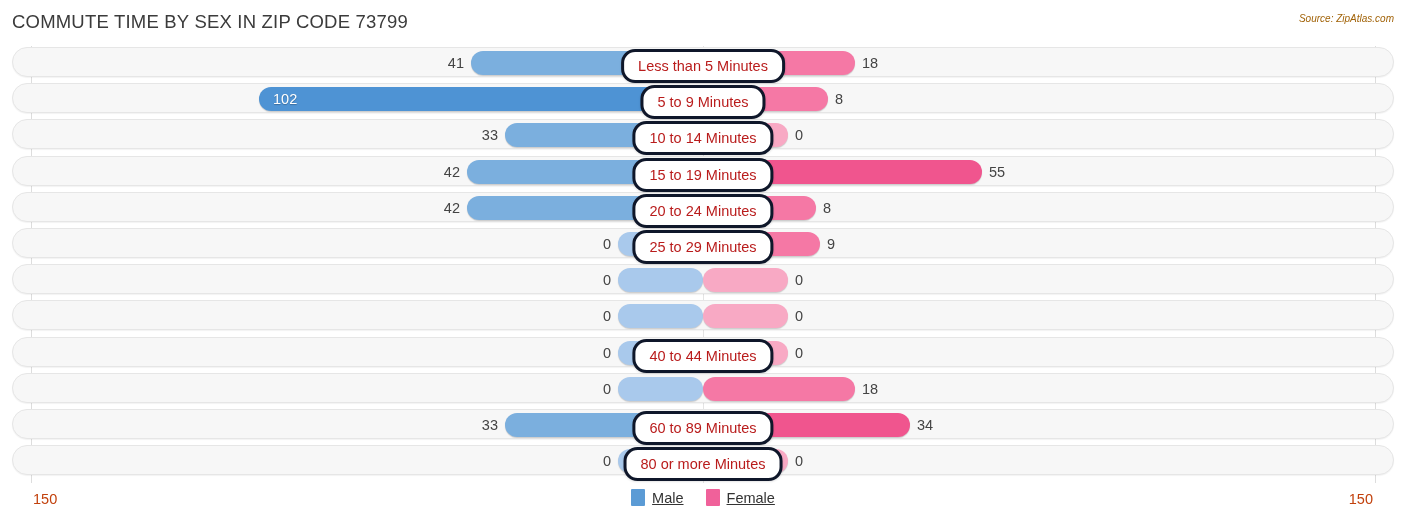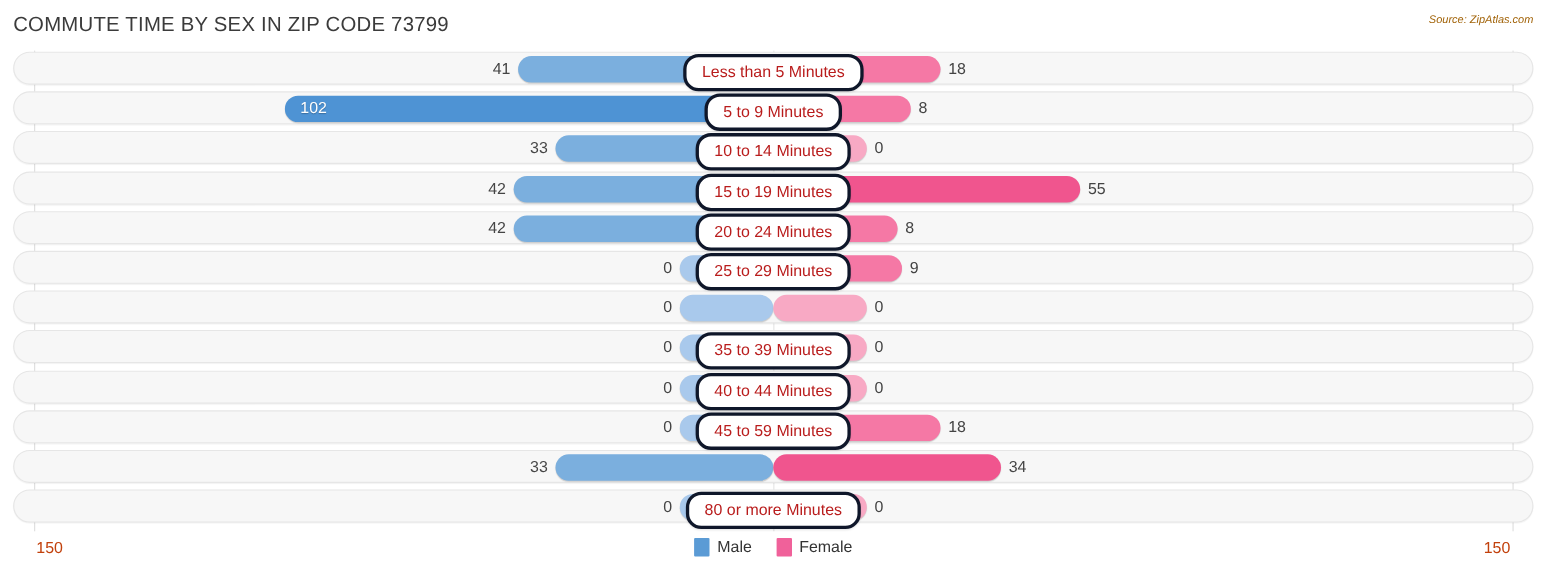--- a/index.html
+++ b/index.html
@@ -144,20 +144,21 @@
   .axis-tick.right { right: 33px; }
 
   .legend {
     position: absolute;
     left: 0; right: 0;
     top: 6px;
     display: flex;
     align-items: flex-end;
     justify-content: center;
     gap: 22px;
+    text-decoration: underline;
   }
   .legend-item {
     display: flex;
     align-items: center;
     gap: 7px;
     font-size: 14.5px;
     color: #333333;
     white-space: nowrap;
   }
   .swatch {
@@ -226,41 +227,40 @@
         <div class="bar male" style="width: 85px; background: rgb(169, 201, 236);"></div>
         <div class="bar female" style="width: 85px; background: rgb(248, 169, 196);"></div>
         <div class="val left" style="right: calc(50% + 92px);">0</div>
         <div class="val right" style="left: calc(50% + 92px);">0</div>
       </div>
       <div class="row" style="top: 254.4px;">
         <div class="bar male" style="width: 85px; background: rgb(169, 201, 236);"></div>
         <div class="bar female" style="width: 85px; background: rgb(248, 169, 196);"></div>
         <div class="val left" style="right: calc(50% + 92px);">0</div>
         <div class="val right" style="left: calc(50% + 92px);">0</div>
-        <div class="center-pill">35 to 39 Minutes</div>
       </div>
       <div class="row" style="top: 290.6px;">
         <div class="bar male" style="width: 85px; background: rgb(169, 201, 236);"></div>
         <div class="bar female" style="width: 85px; background: rgb(248, 169, 196);"></div>
         <div class="val left" style="right: calc(50% + 92px);">0</div>
         <div class="val right" style="left: calc(50% + 92px);">0</div>
         <div class="center-pill">40 to 44 Minutes</div>
       </div>
       <div class="row" style="top: 326.8px;">
         <div class="bar male" style="width: 85px; background: rgb(169, 201, 236);"></div>
         <div class="bar female" style="width: 152px; background: rgb(245, 120, 165);"></div>
         <div class="val left" style="right: calc(50% + 92px);">0</div>
         <div class="val right" style="left: calc(50% + 159px);">18</div>
-        <div class="center-pill">45 to 59 Minutes</div>
       </div>
       <div class="row" style="top: 363px;">
         <div class="bar male" style="width: 198px; background: rgb(123, 175, 222);"></div>
         <div class="bar female" style="width: 207px; background: rgb(240, 85, 142);"></div>
         <div class="val left" style="right: calc(50% + 205px);">33</div>
         <div class="val right" style="left: calc(50% + 214px);">34</div>
+        <div class="center-pill">60 to 89 Minutes</div>
       </div>
       <div class="row" style="top: 399.2px;">
         <div class="bar male" style="width: 85px; background: rgb(169, 201, 236);"></div>
         <div class="bar female" style="width: 85px; background: rgb(248, 169, 196);"></div>
         <div class="val left" style="right: calc(50% + 92px);">0</div>
         <div class="val right" style="left: calc(50% + 92px);">0</div>
         <div class="center-pill">80 or more Minutes</div>
       </div>
     </div>
 </div>

